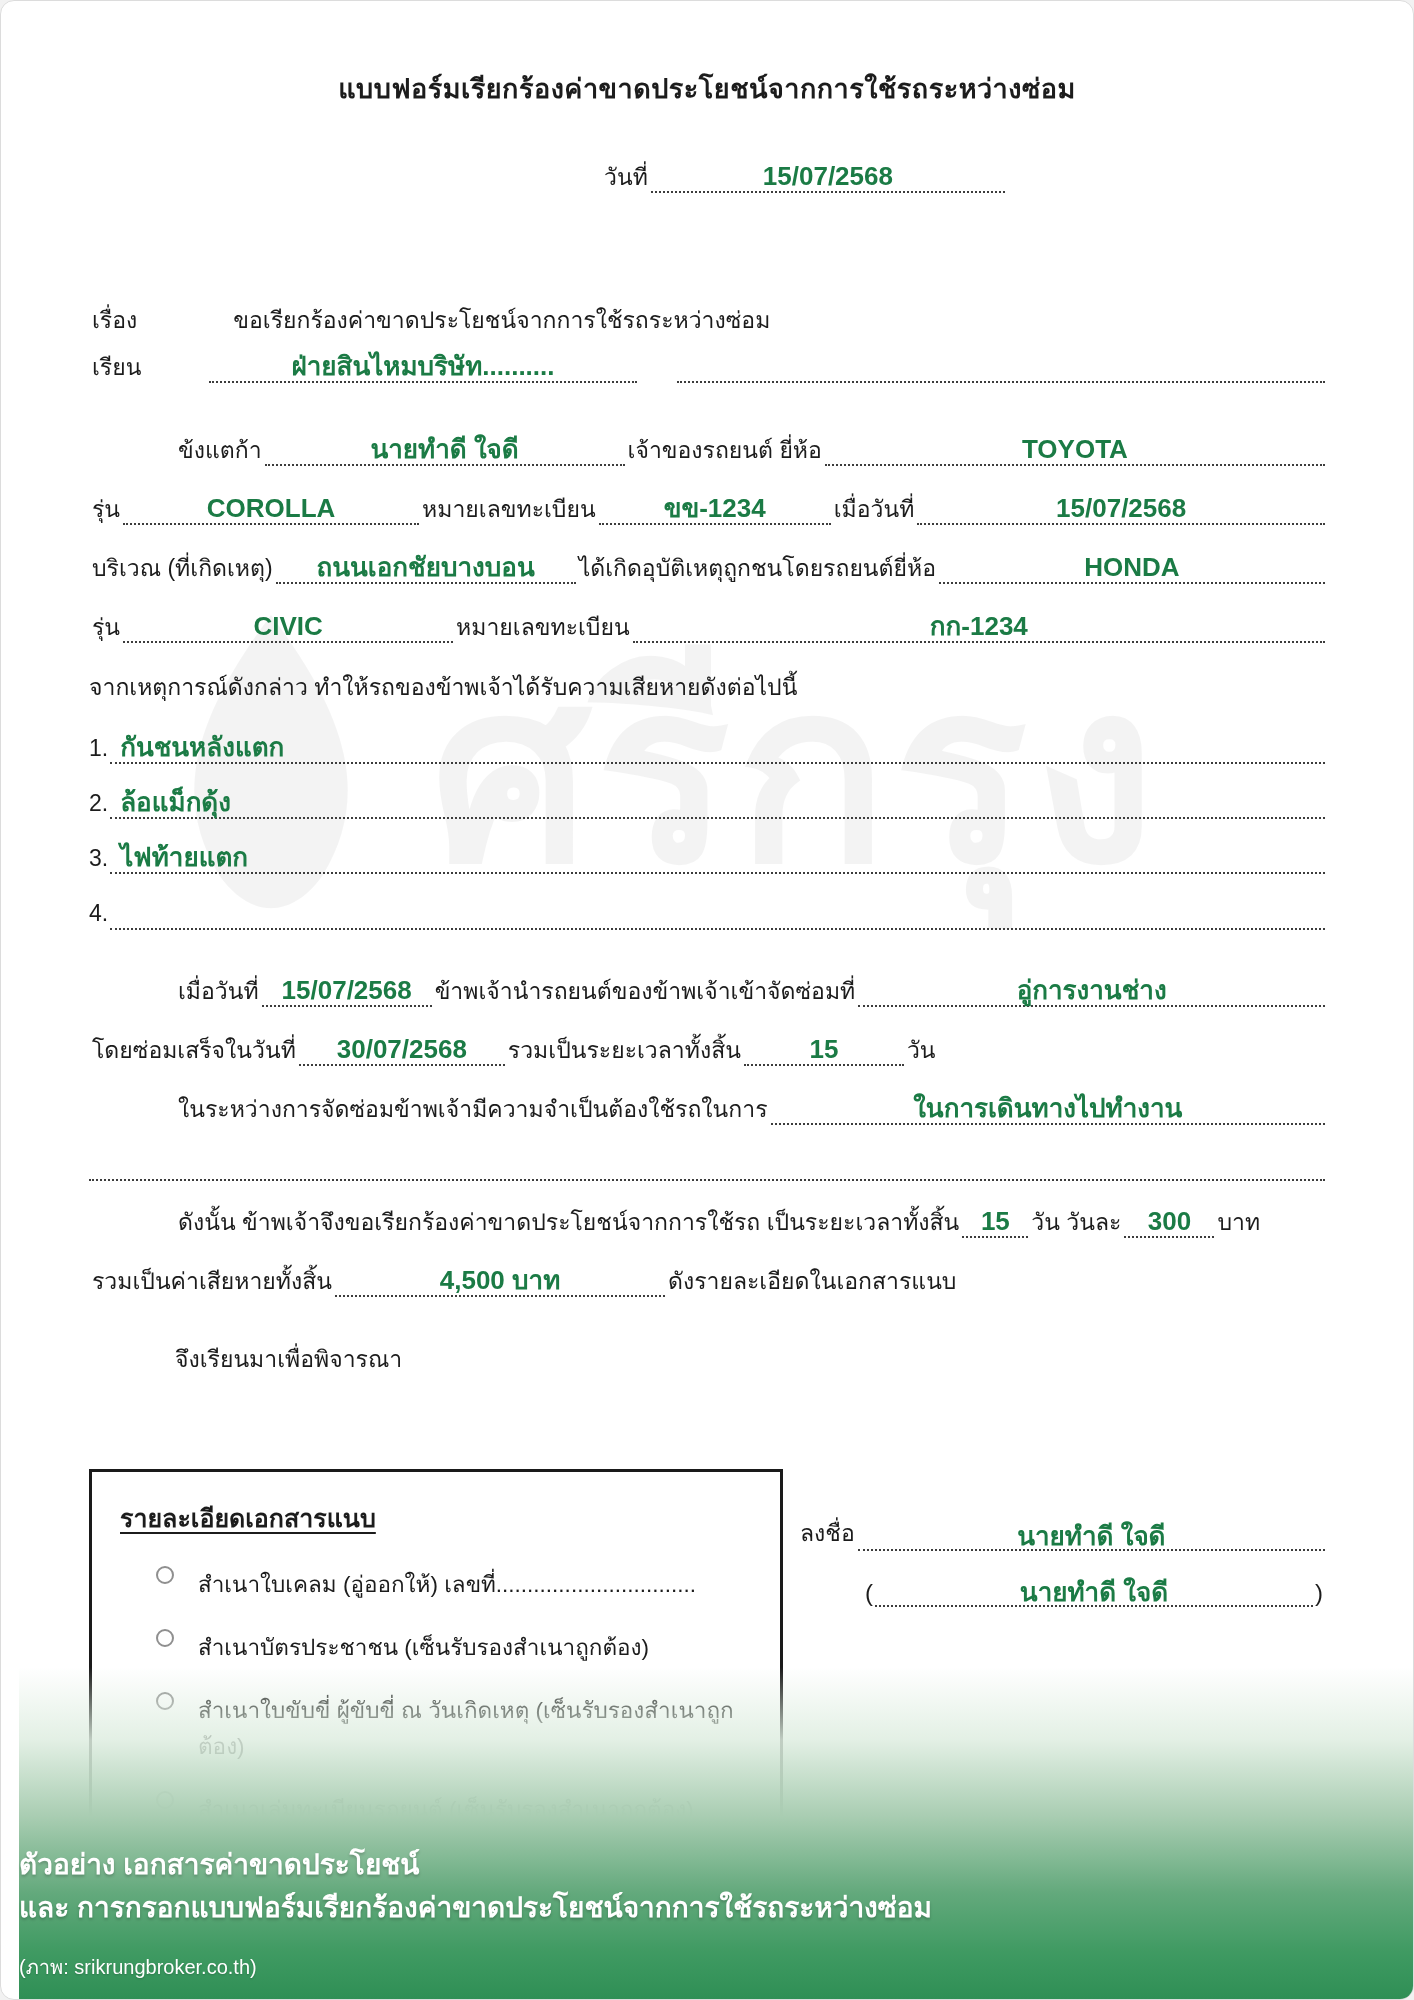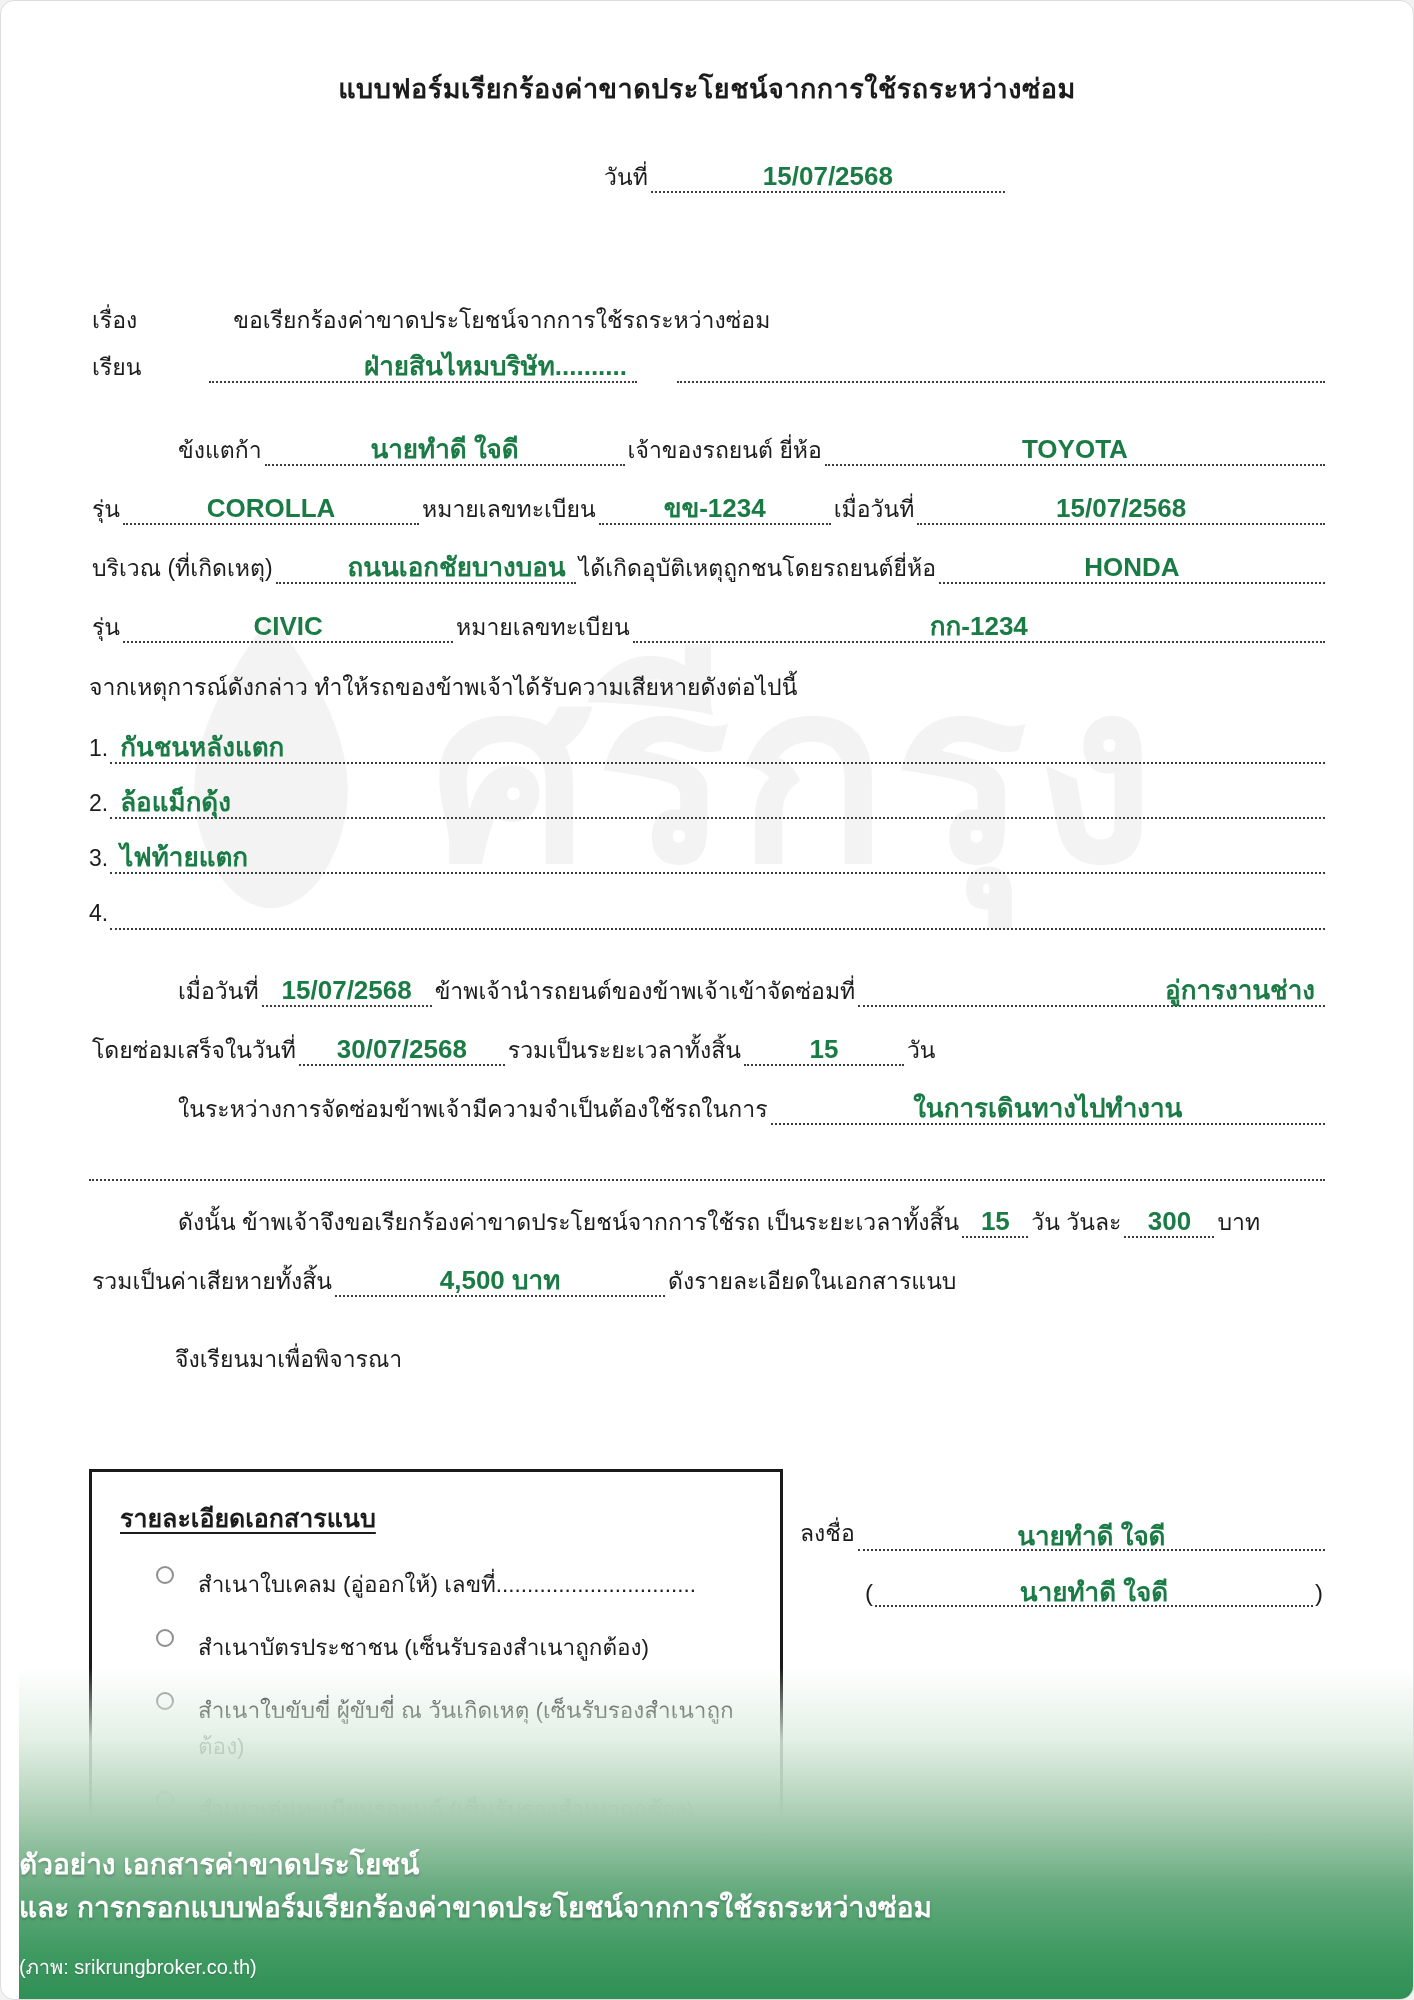--- a/index.html
+++ b/index.html
@@ -33,21 +33,21 @@
     font-size:27px;font-weight:bold;letter-spacing:0.5px;
   }
   
   .row{display:flex;align-items:flex-end;font-size:23px;line-height:1.35;margin-bottom:26px;}
   .lbl{white-space:nowrap;padding:0 3px;}
   .fill{
     border-bottom:2.5px dotted var(--dot);
     text-align:center;min-width:36px;position:relative;
   }
   .fill.grow{flex:1 1 auto;}
-  .fill.left{text-align:right;}
+  .fill.left{text-align:center;}
   .val{
     color:var(--green);font-weight:bold;font-size:26px;line-height:1;
     position:relative;top:2px;padding:0 10px;white-space:nowrap;
   }
   .indent{margin-left:86px;}
   .date-row{margin-top:50px;margin-left:512px;width:404px;margin-bottom:0;}
   .subject-row{margin-top:112px;margin-bottom:14px;gap:20px;}
   .subject-row .sp{display:inline-block;width:50px;}
   .to-row{margin-bottom:50px;gap:40px;}
   .to-row .fill{width:428px;}

